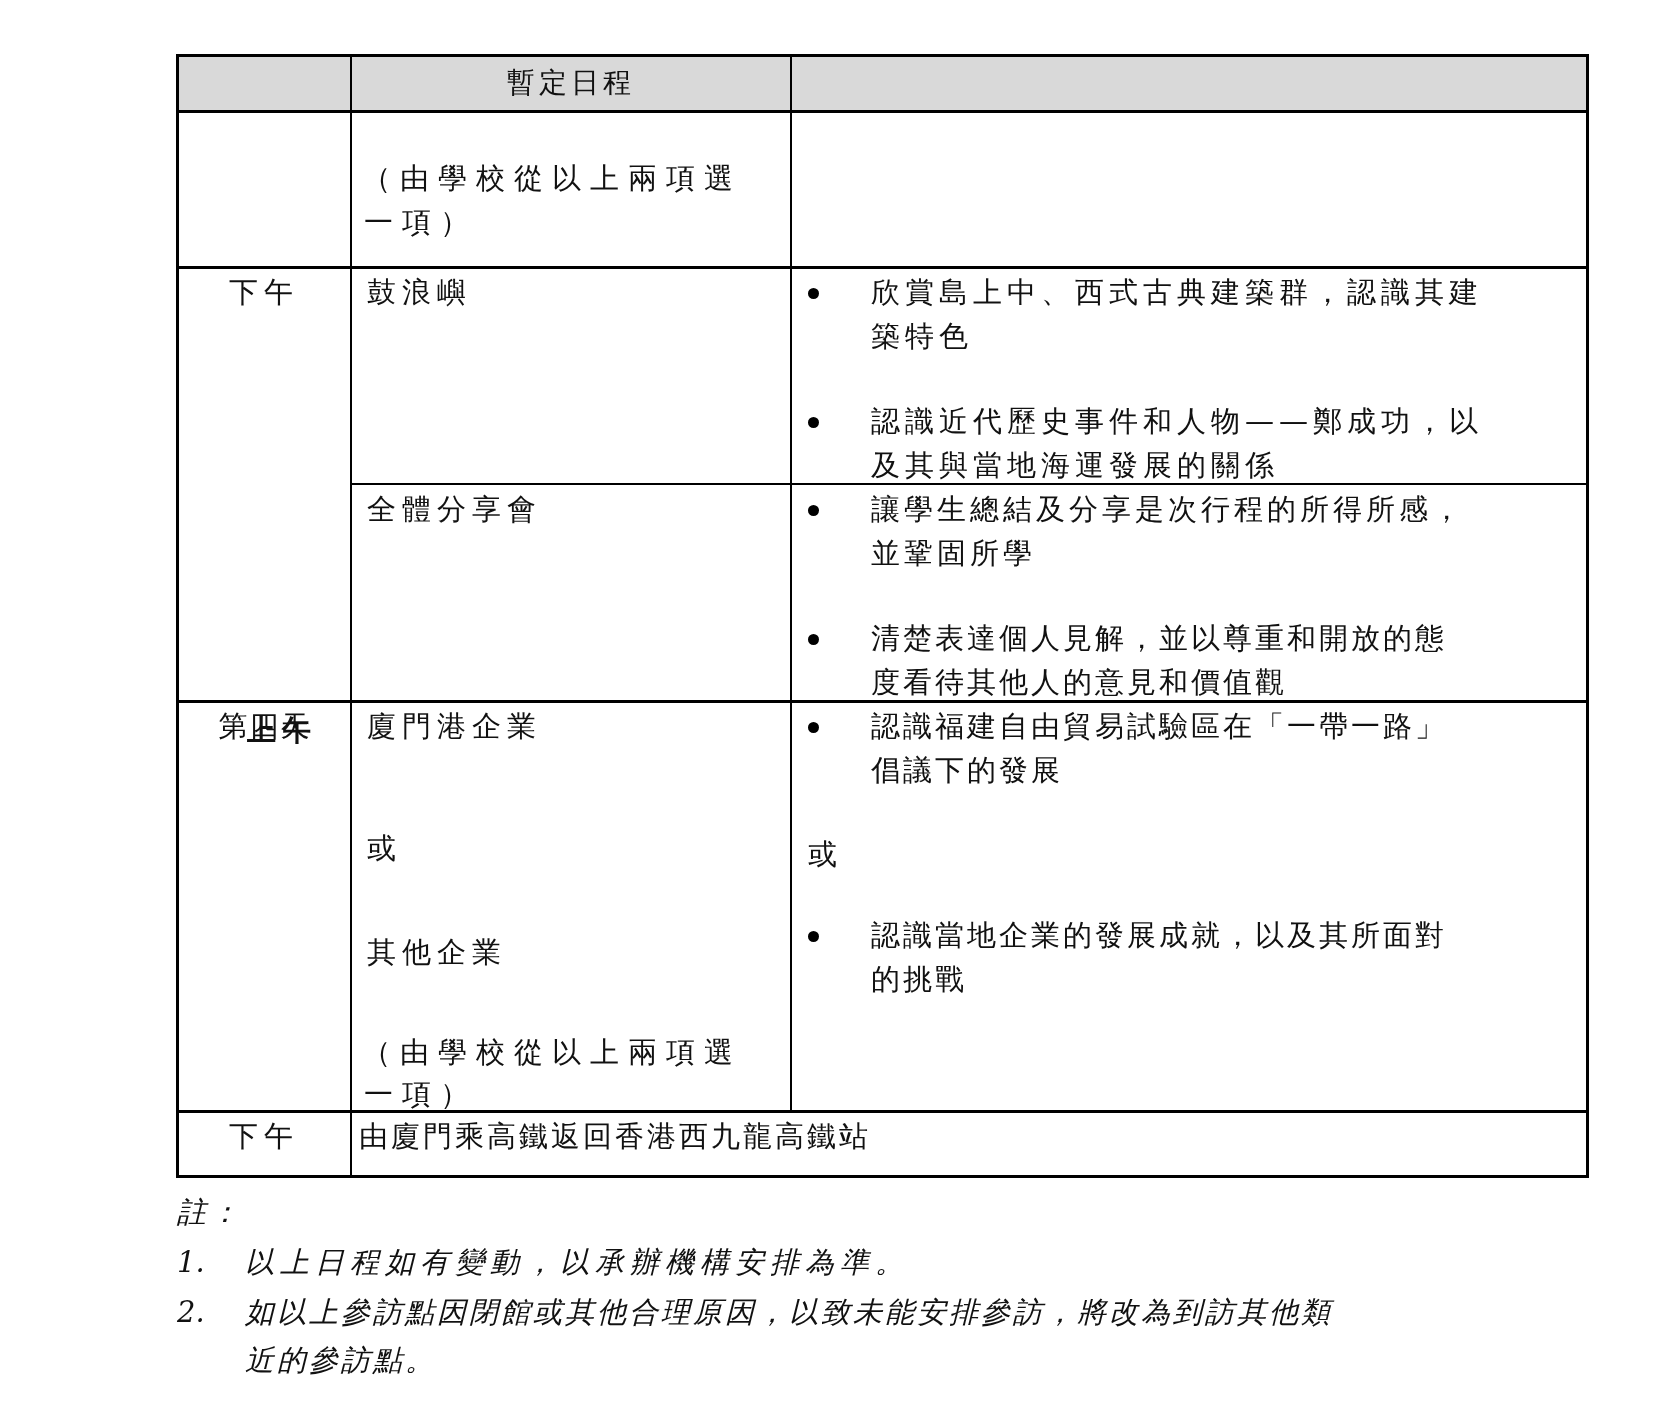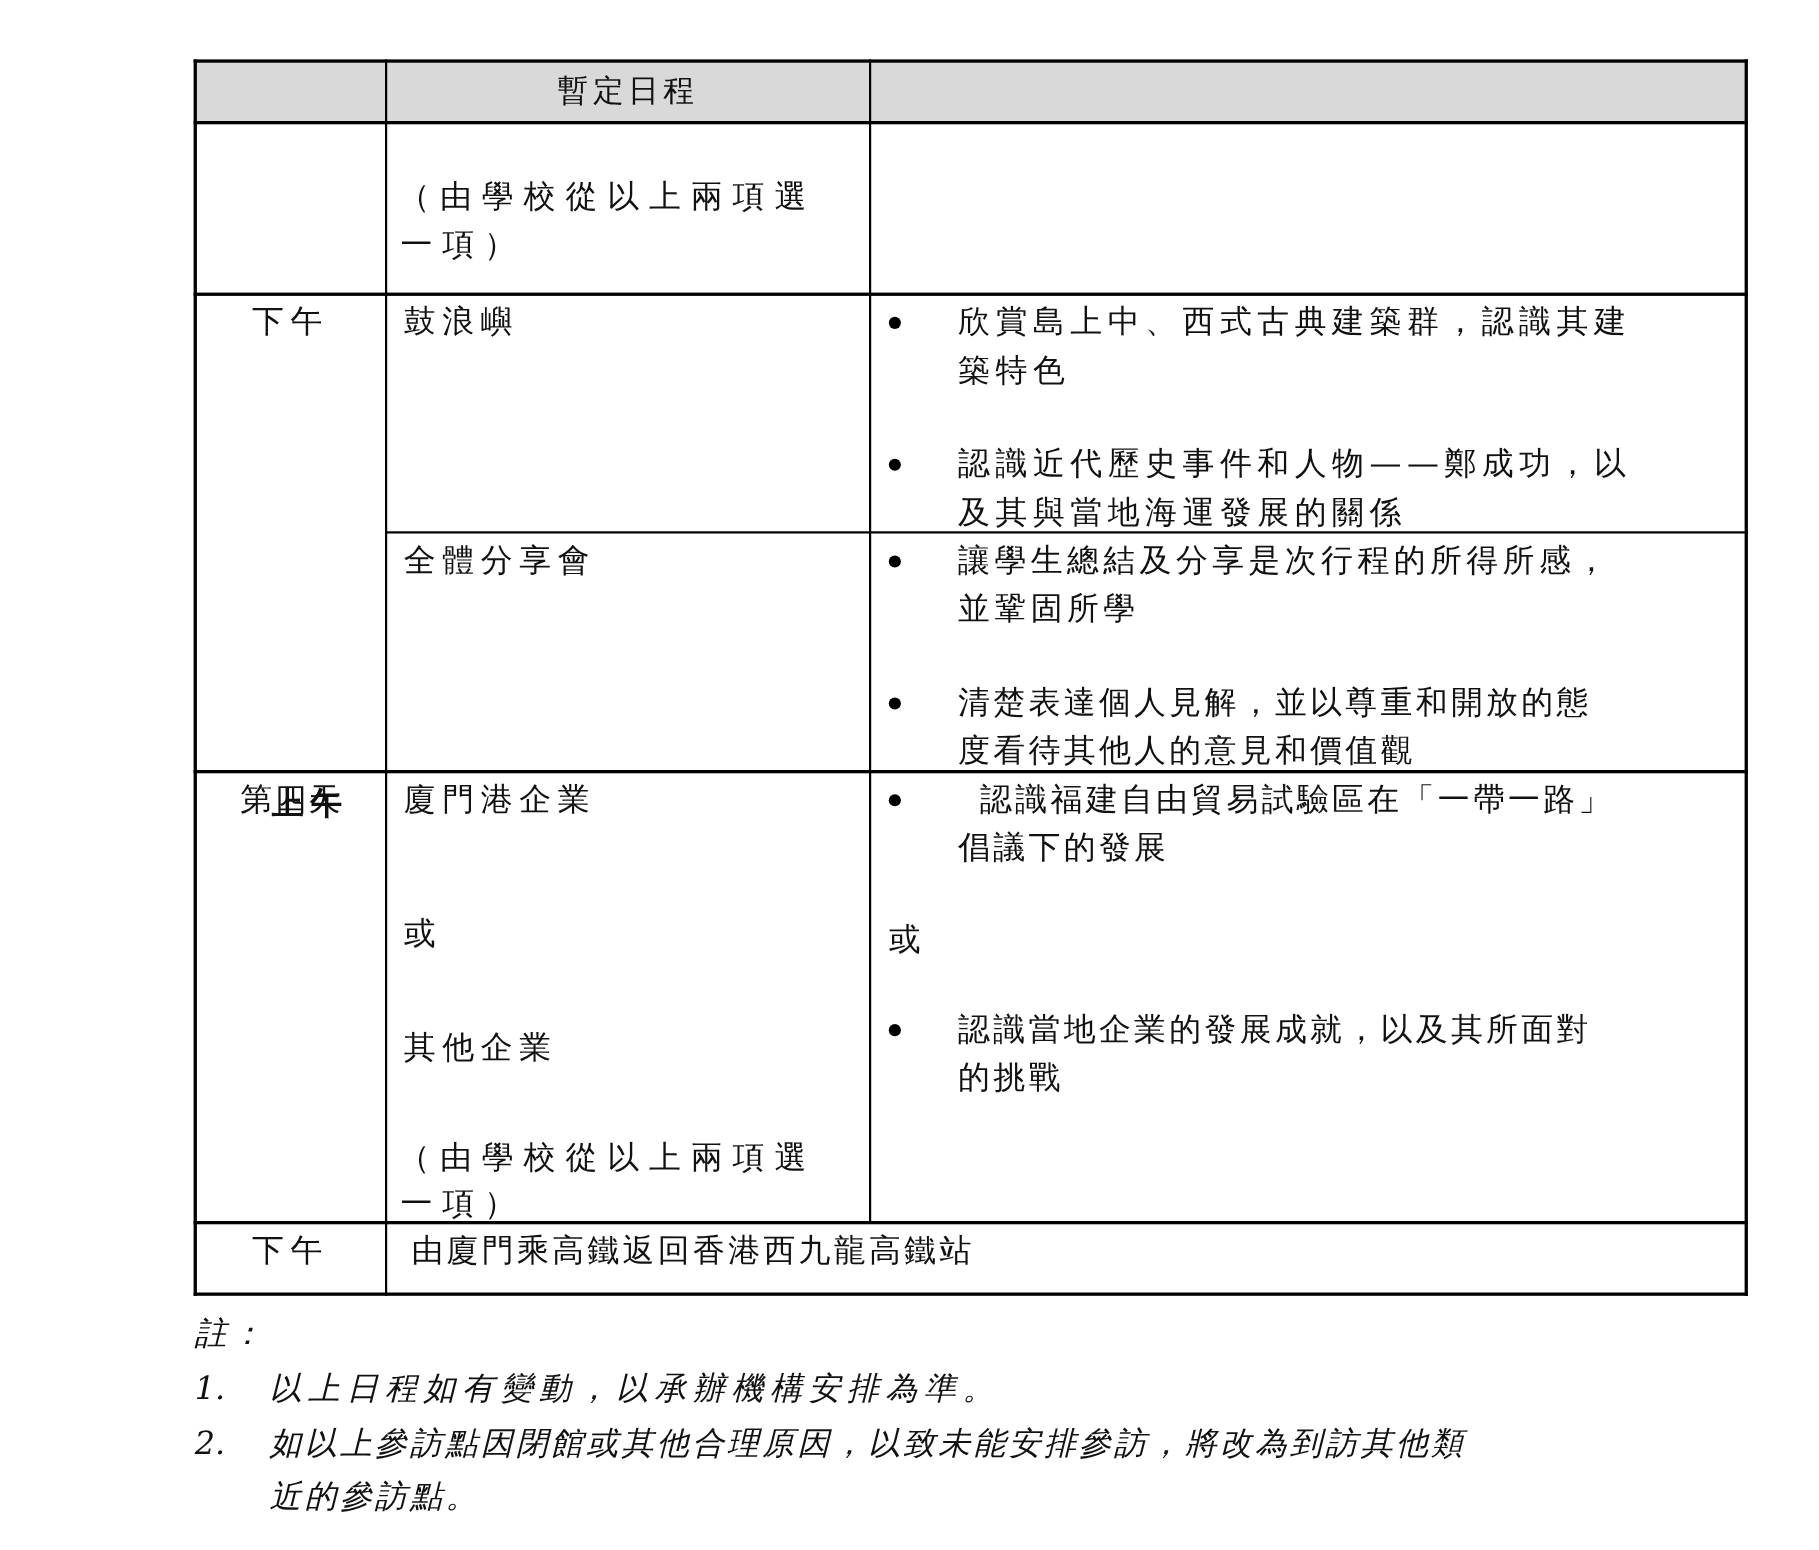--- a/index.html
+++ b/index.html
@@ -72,33 +72,33 @@
     <div class="cell-text center" style="left:177px; top:704px; width:176px; letter-spacing:2px;">第四天</div>
     <div class="cell-text center" style="left:177px; top:708px; width:210px;font-weight:bold;">上午</div>
 
     <div class="cell-text" style="left:367px; top:704px;">廈門港企業</div>
     <div class="cell-text" style="left:367px; top:826px;">或</div>
     <div class="cell-text" style="left:367px; top:908px;margin-top:22px;">其他企業</div>
     <div class="cell-text" style="left:362px; top:1030px; letter-spacing:9px;">（由學校從以上兩項選</div>
     <div class="cell-text" style="left:364px; top:1072px; letter-spacing:9px;">一項）</div>
 
     <span class="bullet" style="left:808px; top:722px;"></span>
-    <div class="cell-text" style="left:871px; top:704px; letter-spacing:3px;margin-left:20px;">認識福建自由貿易試驗區在「一帶一路」</div>
+    <div class="cell-text" style="left:871px; top:704px; letter-spacing:3px;">認識福建自由貿易試驗區在「一帶一路」</div>
     <div class="cell-text" style="left:871px; top:748px; letter-spacing:3px;">倡議下的發展</div>
 
     <div class="cell-text" style="left:808px; top:832px;">或</div>
 
     <span class="bullet" style="left:808px; top:931px;"></span>
     <div class="cell-text" style="left:871px; top:913px; letter-spacing:3px;">認識當地企業的發展成就，以及其所面對</div>
     <div class="cell-text" style="left:871px; top:957px; letter-spacing:3px;">的挑戰</div>
   </div>
 
   <div>
     <div class="cell-text center" style="left:177px; top:1114px; width:174px;">下午</div>
-    <div class="cell-text" style="left:374px; top:1114px; letter-spacing:3px;">由廈門乘高鐵返回香港西九龍高鐵站</div>
+    <div class="cell-text" style="left:359px; top:1114px; letter-spacing:3px;">由廈門乘高鐵返回香港西九龍高鐵站</div>
   </div>
 
   <div>
     <div class="note" style="left:177px; top:1190px;">註：</div>
 
     <div class="note" style="left:177px; top:1240px; letter-spacing:0;">1.</div>
     <div class="note" style="left:245px; top:1240px; letter-spacing:6px;">以上日程如有變動，以承辦機構安排為準。</div>
 
     <div class="note" style="left:177px; top:1290px; letter-spacing:0;">2.</div>
     <div class="note" style="left:245px; top:1290px; letter-spacing:3px;">如以上參訪點因閉館或其他合理原因，以致未能安排參訪，將改為到訪其他類</div>

